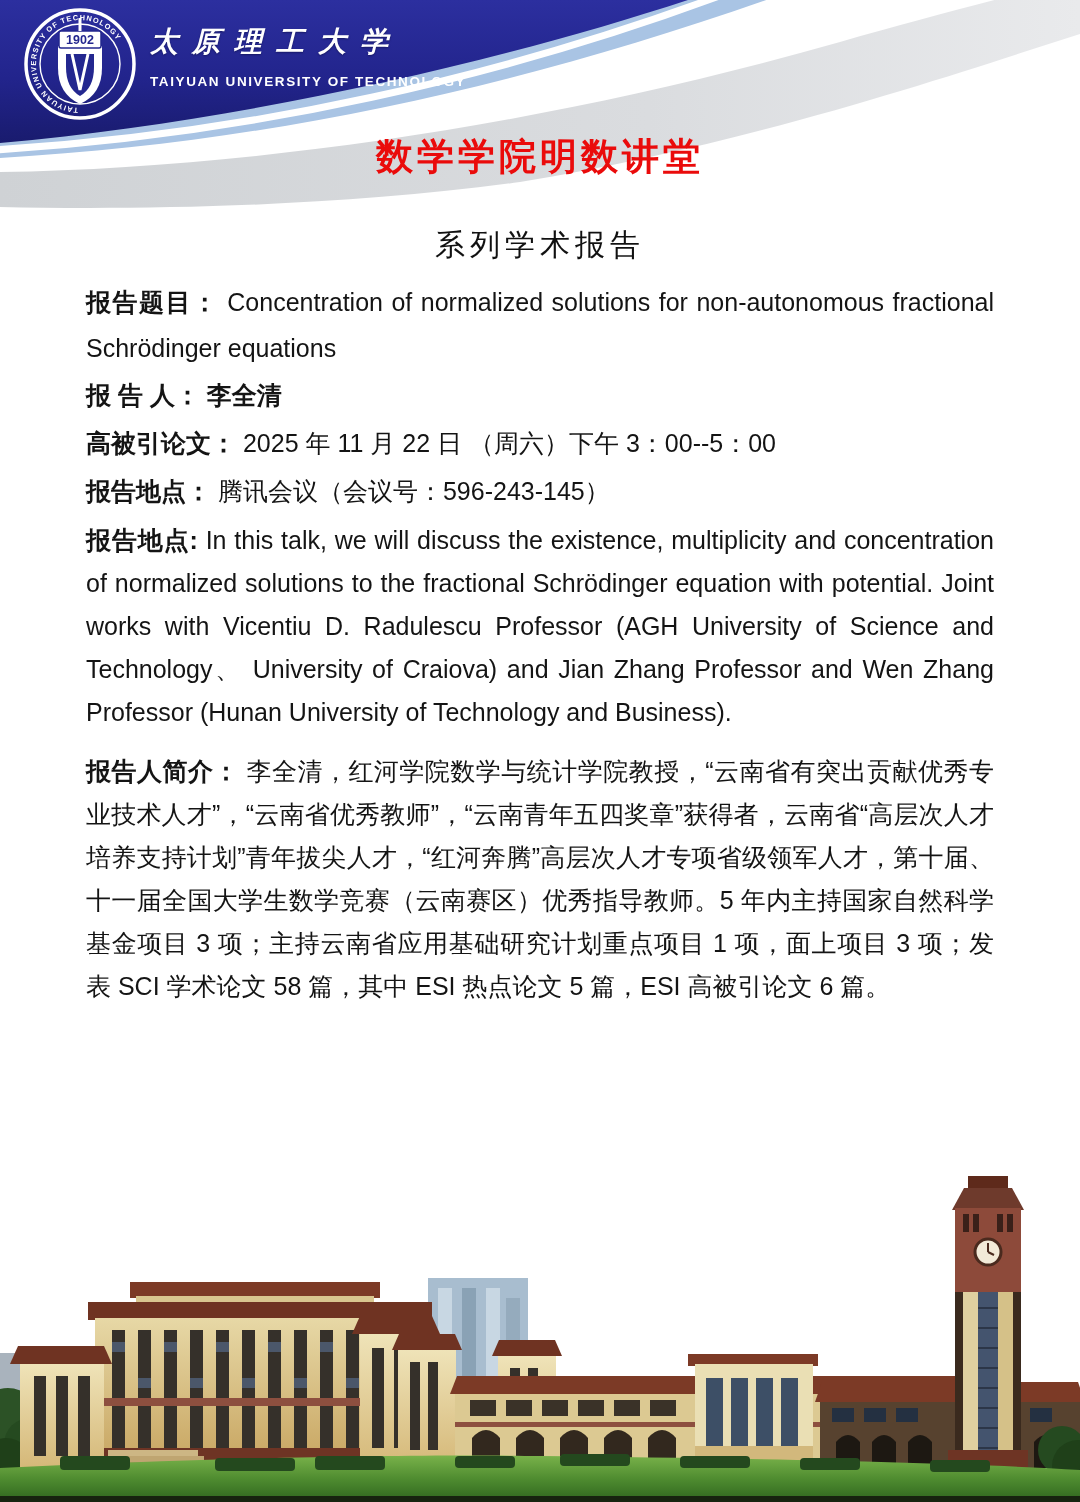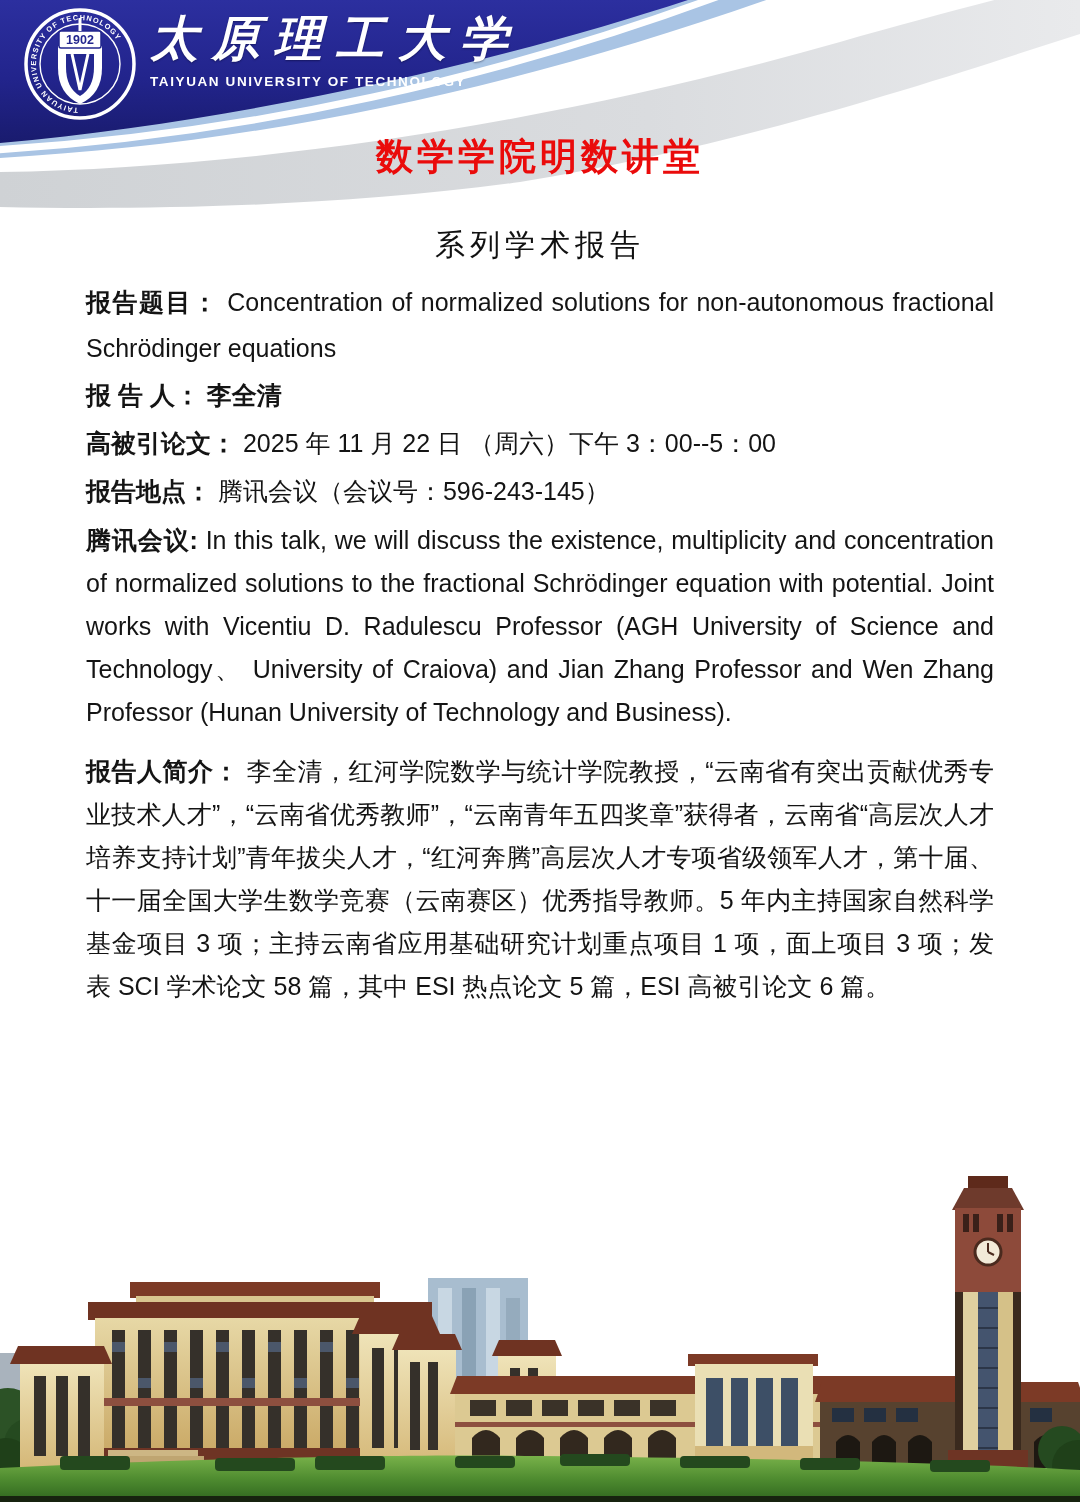--- a/index.html
+++ b/index.html
@@ -8,22 +8,22 @@
     background:#ffffff;overflow:hidden;
     font-family:"Liberation Sans","DejaVu Sans",sans-serif;
     color:#141414;
   }
   
   .header{position:relative;height:215px;}
   .swoosh{position:absolute;left:0;top:0;width:1080px;height:215px;display:block;}
   .logo{position:absolute;left:20px;top:4px;width:120px;height:120px;}
   .uni{position:absolute;left:150px;top:16px;color:#fff;}
   .uni-cn{
-    font-family:Liberation Mono, monospace;
-    font-style:italic;font-weight:700;font-size:48px;line-height:52px;
+    font-family:Liberation Sans, sans-serif;
+    font-style:italic;font-weight:700;font-size:28px;line-height:52px;
     letter-spacing:14px;white-space:nowrap;text-shadow:0 1px 2px rgba(0,0,30,.4);
   }
   .uni-en{
     font-size:13.5px;font-weight:700;letter-spacing:1.6px;margin-top:6px;white-space:nowrap;
   }
   .poster-title{
     position:absolute;z-index:6;top:132px;left:0;width:100%;text-align:center;
     font-size:37px;font-weight:700;letter-spacing:4px;color:#ea0b0b;white-space:nowrap;
   }
   
@@ -112,21 +112,21 @@
       <span class="lbl">高被引论文：</span>
       <span>2025 年 11 月 22 日 （周六）下午 3：00--5：00</span>
     </div>
 
     <div class="meta-row">
       <span class="lbl">报告地点：</span>
       <span>腾讯会议（会议号：596-243-145）</span>
     </div>
 
     <div class="abstract">
-      <span class="lbl">腾讯会议:</span>
+      <span class="lbl">报告地点:</span>
       <span>In this talk, we will discuss the existence, multiplicity and concentration of normalized solutions to the fractional Schrödinger equation with potential. Joint works with Vicentiu D. Radulescu Professor (AGH University of Science and Technology、 University of Craiova) and Jian Zhang Professor and Wen Zhang Professor (Hunan University of Technology and Business).</span>
     </div>
 
     <div class="bio">
       <span class="lbl">报告人简介：</span>
       <span>李全清，红河学院数学与统计学院教授，“云南省有突出贡献优秀专业技术人才”，“云南省优秀教师”，“云南青年五四奖章”获得者，云南省“高层次人才培养支持计划”青年拔尖人才，“红河奔腾”高层次人才专项省级领军人才，第十届、十一届全国大学生数学竞赛（云南赛区）优秀指导教师。5 年内主持国家自然科学基金项目 3 项；主持云南省应用基础研究计划重点项目 1 项，面上项目 3 项；发表 SCI 学术论文 58 篇，其中 ESI 热点论文 5 篇，ESI 高被引论文 6 篇。</span>
     </div>
 
   </div>
 

